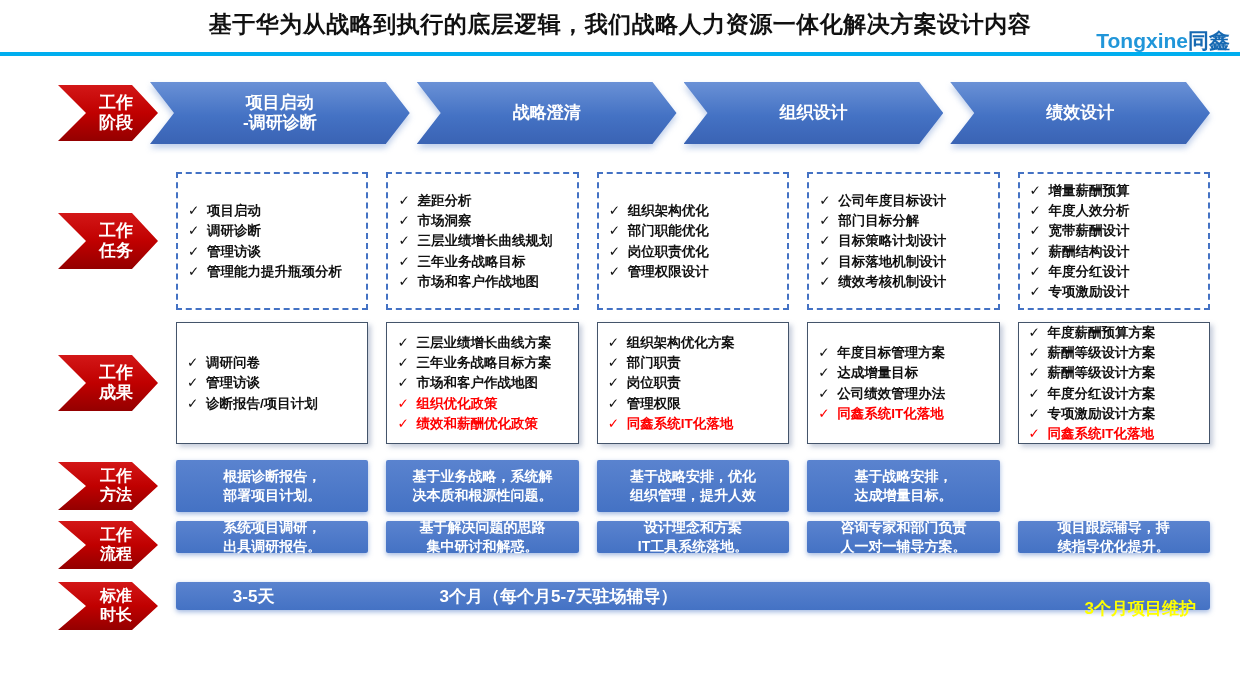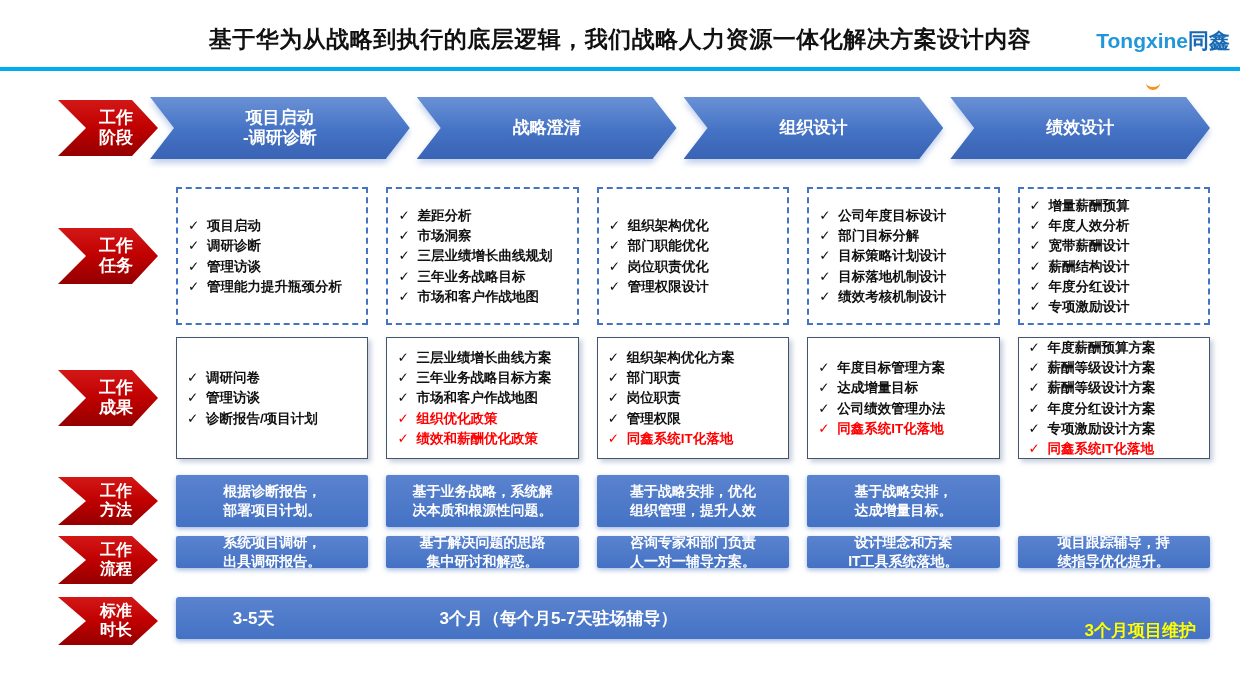--- a/index.html
+++ b/index.html
@@ -1,19 +1,19 @@
 <!DOCTYPE html>
 <html><head>
 <meta charset="utf-8">
 <style>
   html,body{margin:0;padding:0;background:#fff;}
   .slide{position:relative;width:1240px;height:679px;background:#fff;overflow:hidden;
          font-family:"Liberation Sans","DejaVu Sans",sans-serif;}
   
-  .hdr{position:relative;padding-top:24px;}
+  .hdr{position:relative;padding-top:9px;}
   .hdr-title{text-align:center;font-size:23px;font-weight:800;color:#111;letter-spacing:.5px;}
   .hdr-rule{height:4px;background:#00AEEF;margin-top:12px;}
   .logo{position:absolute;right:10px;top:30px;font-size:21px;font-weight:800;line-height:1;}
   .logo-en{color:#2196D9;position:relative;}
   .logo-cn{color:#1669B2;}
   .logo-arc{position:absolute;left:50px;top:50px;width:14px;height:7px;
             border-bottom:3px solid #F7941D;border-radius:0 0 12px 12px;}
   
   .grid{display:grid;grid-template-columns:100px repeat(5,1fr);column-gap:18px;
         padding:0 30px 0 58px;position:relative;}
@@ -50,21 +50,21 @@
   .row-method{margin-top:16px;}
   .row-flow{margin-top:9px;}
   .mbox{height:52px;background:linear-gradient(180deg,#5a83cf,#4472C4);
         border-radius:2px;box-shadow:0 2px 5px rgba(68,114,196,.5);
         color:#fff;font-weight:800;font-size:14px;line-height:1.38;
         display:flex;align-items:center;justify-content:center;
         text-align:center;white-space:pre-line;}
   .mbox.short{height:32px;}
   
   .row-duration{margin-top:13px;}
-  .duration-bar{grid-column:2 / -1;height:42px;background:linear-gradient(180deg,#5a83cf,#4472C4);
+  .duration-bar{grid-column:2 / -1;height:28px;background:linear-gradient(180deg,#5a83cf,#4472C4);
                 border-radius:3px;position:relative;color:#fff;font-weight:800;font-size:17px;
                 box-shadow:0 2px 5px rgba(68,114,196,.5);}
   .duration-bar span{position:absolute;top:50%;transform:translateY(-50%);}
   .dur-left{left:5.5%;}
   .dur-mid{left:37%;transform:translate(-50%,-50%) !important;}
   .dur-right{right:14px;color:#FFFF00;margin-top:12px;}
 </style>
 </head>
 <body>
 
@@ -201,24 +201,24 @@
 达成增量目标。</div>
   </div>
 
   <div class="grid row-flow">
     <div class="rlabel small">工作
 流程</div>
     <div class="mbox short">系统项目调研，
 出具调研报告。</div>
     <div class="mbox short">基于解决问题的思路
 集中研讨和解惑。</div>
+    <div class="mbox short">设计理念和方案
+IT工具系统落地。</div>
     <div class="mbox short">咨询专家和部门负责
 人一对一辅导方案。</div>
-    <div class="mbox short">设计理念和方案
-IT工具系统落地。</div>
     <div class="mbox short">项目跟踪辅导，持
 续指导优化提升。</div>
   </div>
 
   <div class="grid row-duration">
     <div class="rlabel small">标准
 时长</div>
     <div class="duration-bar">
       <span class="dur-left">3-5天</span>
       <span class="dur-mid">3个月（每个月5-7天驻场辅导）</span>

